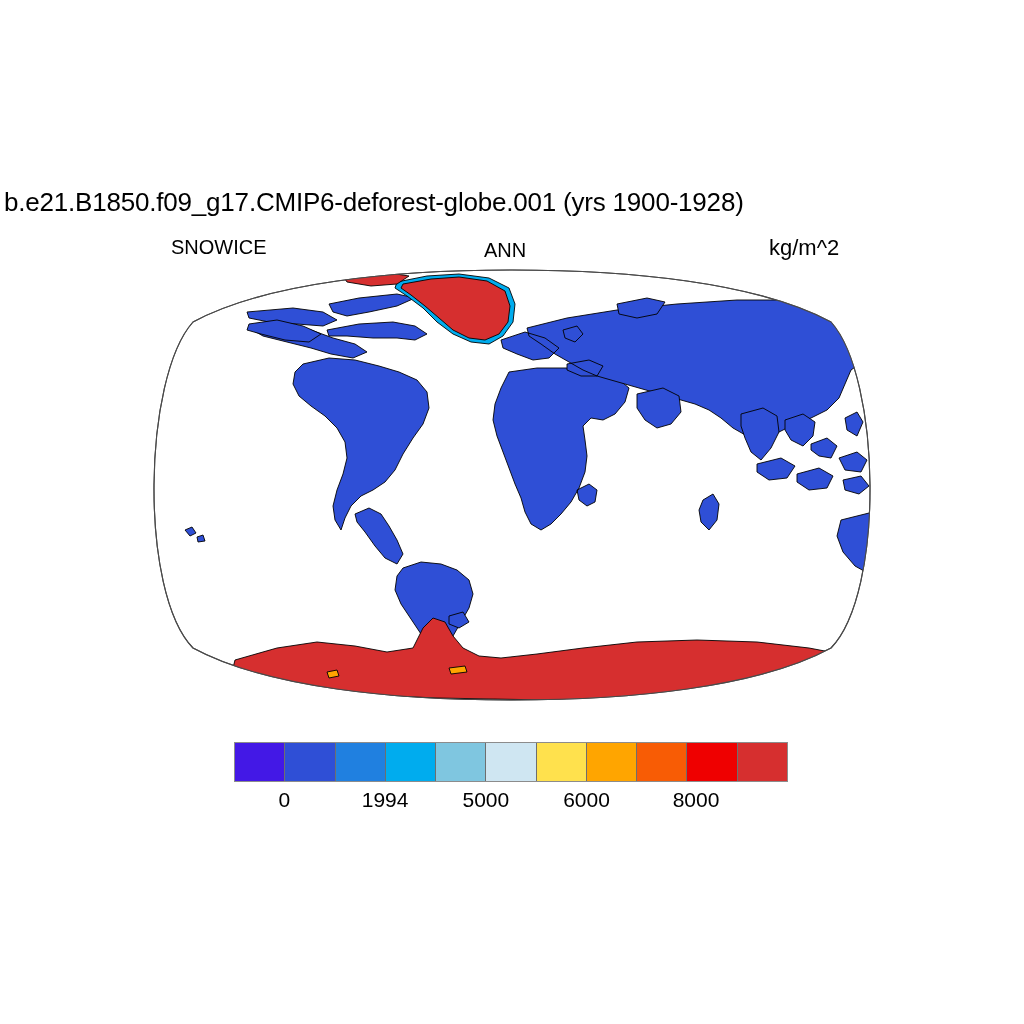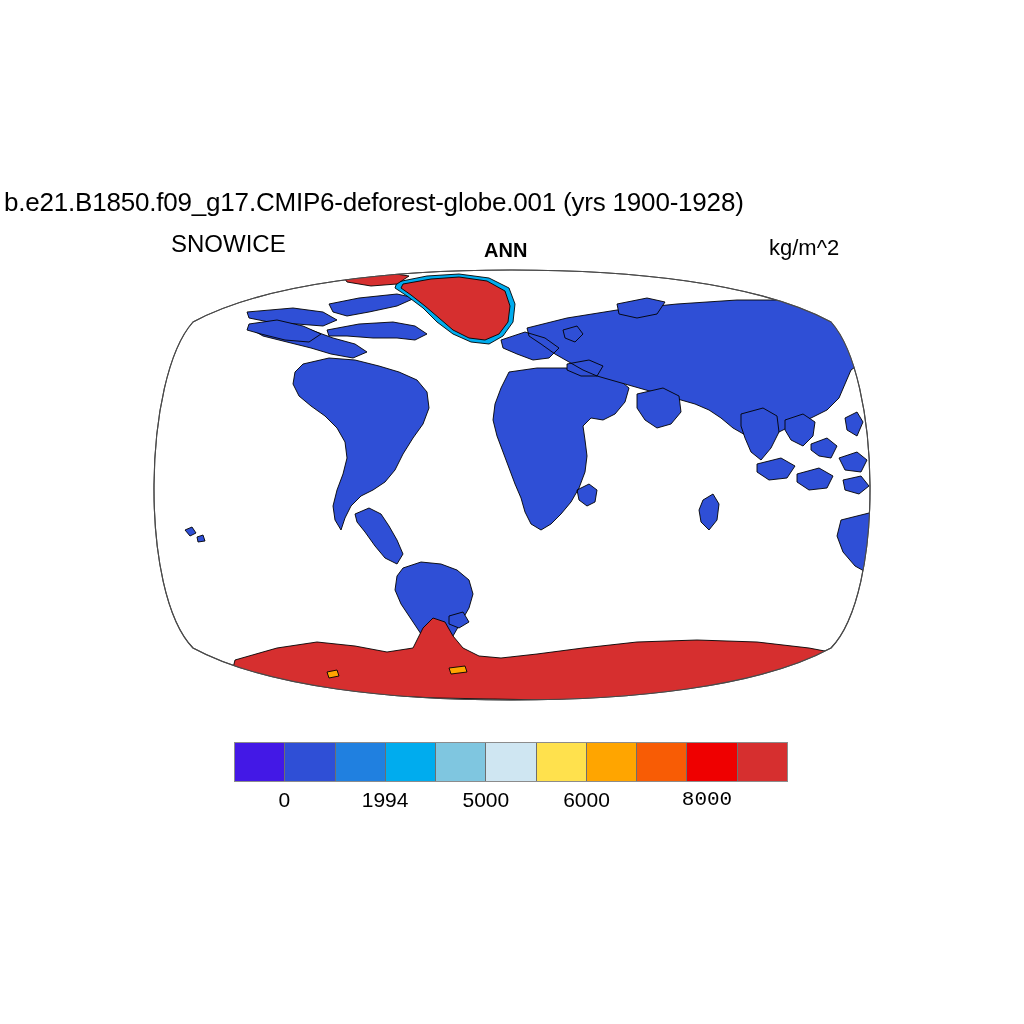--- a/index.html
+++ b/index.html
@@ -2,22 +2,22 @@
 <html><head>
 <meta charset="utf-8">
 <style>
   html,body{margin:0;padding:0;background:#fff;}
   body{width:1024px;height:1024px;position:relative;overflow:hidden;
        font-family:"Liberation Sans",sans-serif;color:#000;}
 
   #title{position:absolute;left:4px;top:187px;font-size:26px;
          letter-spacing:-0.2px;white-space:nowrap;}
 
-  #lbl-var{position:absolute;left:171px;top:230px;font-size:24px;}
-  #lbl-season{position:absolute;left:484px;top:239px;font-size:20px;font-weight:bold;}
+  #lbl-var{position:absolute;left:171px;top:236px;font-size:20px;}
+  #lbl-season{position:absolute;left:484px;top:239px;font-size:20px;}
   #lbl-units{position:absolute;left:769px;top:235px;font-size:22px;}
 
   #mapwrap{position:absolute;left:97px;top:268px;width:830px;height:434px;}
   #mapsvg{display:block;width:830px;height:434px;}
 
   #cbar{position:absolute;left:234px;top:742px;width:554px;height:40px;
         border:1px solid #8c8c8c;box-sizing:border-box;display:flex;}
   #cbar .cell{flex:1 1 0;height:100%;border-right:1px solid #6e6e6e;box-sizing:border-box;}
   #cbar .cell:last-child{border-right:none;}
 
@@ -134,14 +134,14 @@
     <div class="cell" style="background: rgb(255, 165, 0);"></div>
     <div class="cell" style="background: rgb(248, 92, 5);"></div>
     <div class="cell" style="background: rgb(239, 0, 0);"></div>
     <div class="cell" style="background: rgb(214, 47, 47);"></div>
   </div>
 <div id="cticks">
     <span style="left: 50.3636px;">0</span>
     <span style="left: 151.091px;">1994</span>
     <span style="left: 251.818px;">5000</span>
     <span style="left: 352.545px;">6000</span>
-    <span style="left: 473px; font-family: Liberation Mono, monospace;">8000</span>
+    <span style="left: 462px;">8000</span>
   </div>
 
 </body></html>

